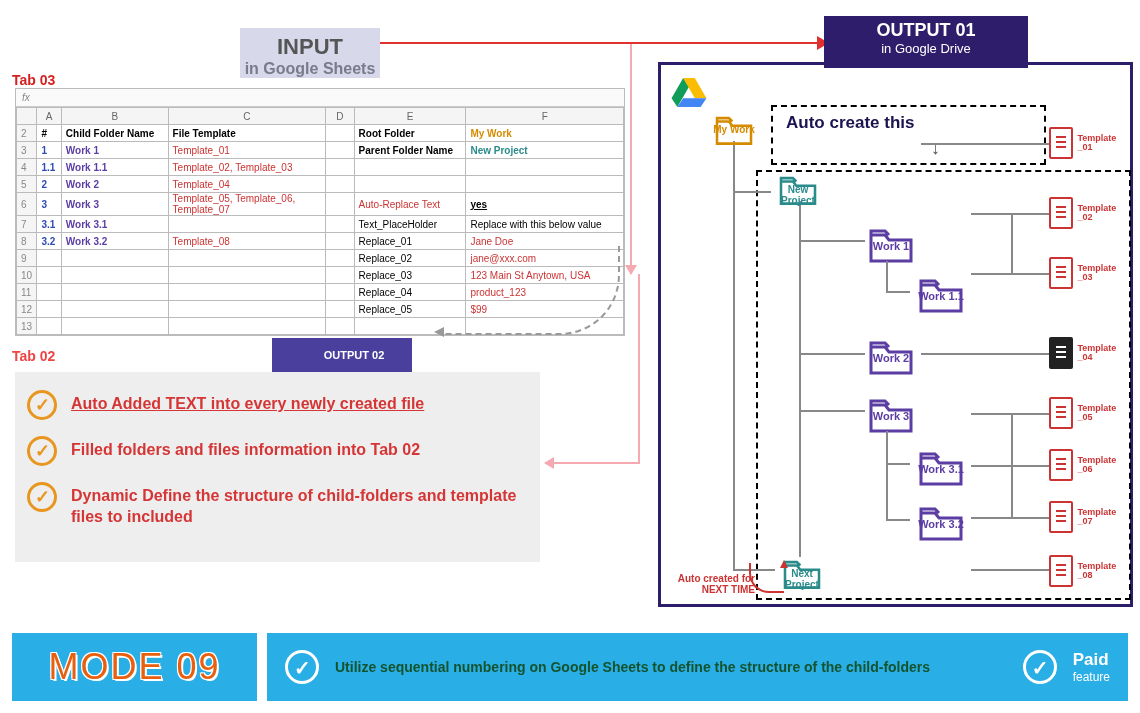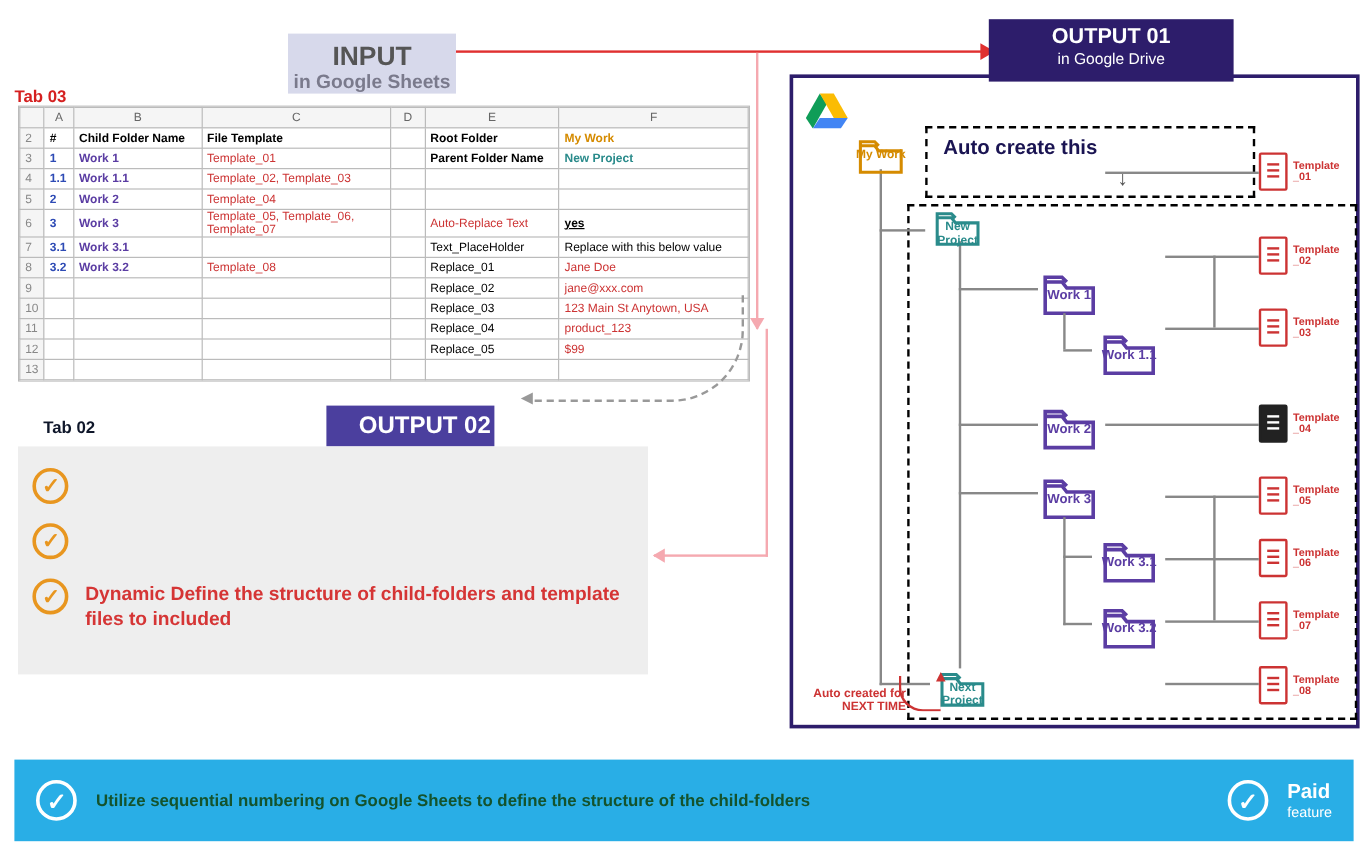--- a/index.html
+++ b/index.html
@@ -7,24 +7,24 @@
 
   
   .input-box { position:absolute; left:240px; top:28px; width:140px; height:50px; background:#d7d9eb; text-align:center; padding-top:6px;}
   .input-box .t1 { font-size:22px; font-weight:bold; color:#555; }
   .input-box .t2 { font-size:16px; color:#7a7a8c;font-weight:bold; }
 
   .output1-box { position:absolute; left:824px; top:16px; width:204px; height:52px; background:#2d1d6b; text-align:center; color:#fff; padding-top:4px; z-index:5;}
   .output1-box .t1 { font-size:18px; font-weight:bold; }
   .output1-box .t2 { font-size:13px; }
 
-  .output2-box { position:absolute; left:272px; top:338px; width:140px; height:34px; background:#4b3f9e; color:#fff; text-align:center; line-height:34px; font-weight:bold; font-size:20px;padding-left:24px;}
+  .output2-box { position:absolute; left:272px; top:338px; width:140px; height:34px; background:#4b3f9e; color:#fff; text-align:center; line-height:34px; font-weight:bold; font-size:11px;padding-left:24px;}
 
   .tab01 { position:absolute; left:12px; top:72px; color:#d52020; font-weight:bold; font-size:14px; }
-  .tab02 { position:absolute; left:12px; top:348px; color:#0f172a; font-weight:bold; font-size:14px;margin-left:24px; }
+  .tab02 { position:absolute; left:12px; top:348px; color:#ef4444; font-weight:bold; font-size:14px; }
 
   
   .arrow-red-right { position:absolute; left:380px; top:42px; width:448px; height:2px; background:#e03030;}
   .arrow-red-right::after { content:''; position:absolute; right:-1px; top:-6px; border-left:12px solid #e03030; border-top:7px solid transparent; border-bottom:7px solid transparent;}
   .arrow-pink-down { position:absolute; left:630px; top:44px; width:2px; height:230px; background:#f5a9b0;}
   .arrow-pink-down::after{ content:''; position:absolute; left:-5px; bottom:-1px; border-top:10px solid #f5a9b0; border-left:6px solid transparent; border-right:6px solid transparent;}
   .arrow-pink-left { position:absolute; left:545px; top:462px; width:95px; height:2px; background:#f5a9b0;}
   .arrow-pink-left::before{ content:''; position:absolute; left:-1px; top:-5px; border-right:10px solid #f5a9b0; border-top:6px solid transparent; border-bottom:6px solid transparent;}
   .arrow-pink-left-v { position:absolute; left:638px; top:274px; width:2px; height:190px; background:#f5a9b0;}
 
@@ -117,20 +117,23 @@
 <div class="output2-box">OUTPUT 02</div>
 <div class="tab01">Tab 03</div>
 <div class="tab02">Tab 02</div>
 
 <div class="arrow-red-right"></div>
 <div class="arrow-pink-down"></div>
 <div class="arrow-pink-left-v"></div>
 <div class="arrow-pink-left"></div>
 
 <div class="sheet">
+  <div class="fx-bar">
+      <span>fx</span>
+    </div>
   <table class="grid">
     <tbody>
         <tr>
       <th class="col-rn"></th>
       <th class="col-a">A</th>
       <th class="col-b">B</th>
       <th class="col-c">C</th>
       <th class="col-d">D</th>
       <th class="col-e">E</th>
       <th class="col-f">F</th>
@@ -245,23 +248,25 @@
     </tr>
   </tbody>
     </table>
 </div>
 
 <div class="dash-arrow"></div>
 
 <div class="out2-panel">
   <div class="out2-row">
     <div class="check-circle"></div>
+    <div class="out2-text under">Auto Added TEXT into every newly created file</div>
   </div>
   <div class="out2-row">
     <div class="check-circle"></div>
+    <div class="out2-text">Filled folders and files information into Tab 02</div>
   </div>
   <div class="out2-row">
     <div class="check-circle"></div>
     <div class="out2-text">Dynamic Define the structure of child-folders and template files to included</div>
   </div>
 </div>
 
 <div class="drive-panel">
   <svg class="gdrive-icon" viewBox="0 0 48 44">
       <path fill="#0f9d58" d="M16 4 L0 32 L8 44 L24 16 Z"></path>
@@ -383,20 +388,23 @@
   <div class="conn conn-h" style="left:225px; top:226px; width:24px;"></div>
   <div class="conn conn-v" style="left:225px; top:366px; height:90px;"></div>
   <div class="conn conn-h" style="left:225px; top:398px; width:24px;"></div>
   <div class="conn conn-h" style="left:225px; top:454px; width:24px;"></div>
 
   <div class="auto-next">Auto created for NEXT TIME</div>
   <div class="red-curve"></div>
 </div>
 
 <div class="bottom">
+  <div class="mode-box">
+    <div class="mode-txt">MODE 09</div>
+  </div>
   <div class="desc-box">
     <div class="white-check"></div>
     <div style="flex:1">
       <div class="desc-t1">Utilize sequential numbering on Google Sheets to define the structure of the child-folders</div>
     </div>
     <div class="white-check"></div>
     <div>
       <div class="paid-t1">Paid</div>
       <div class="paid-t2">feature</div>
     </div>

